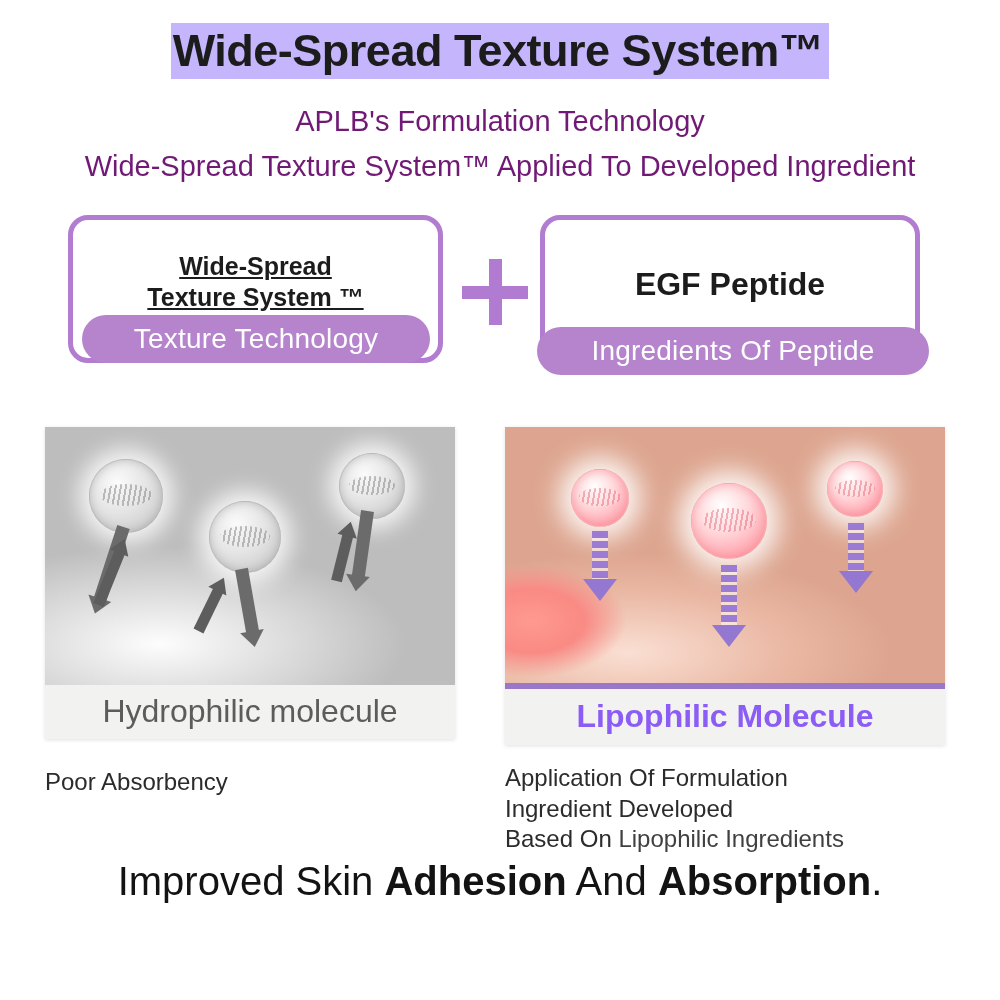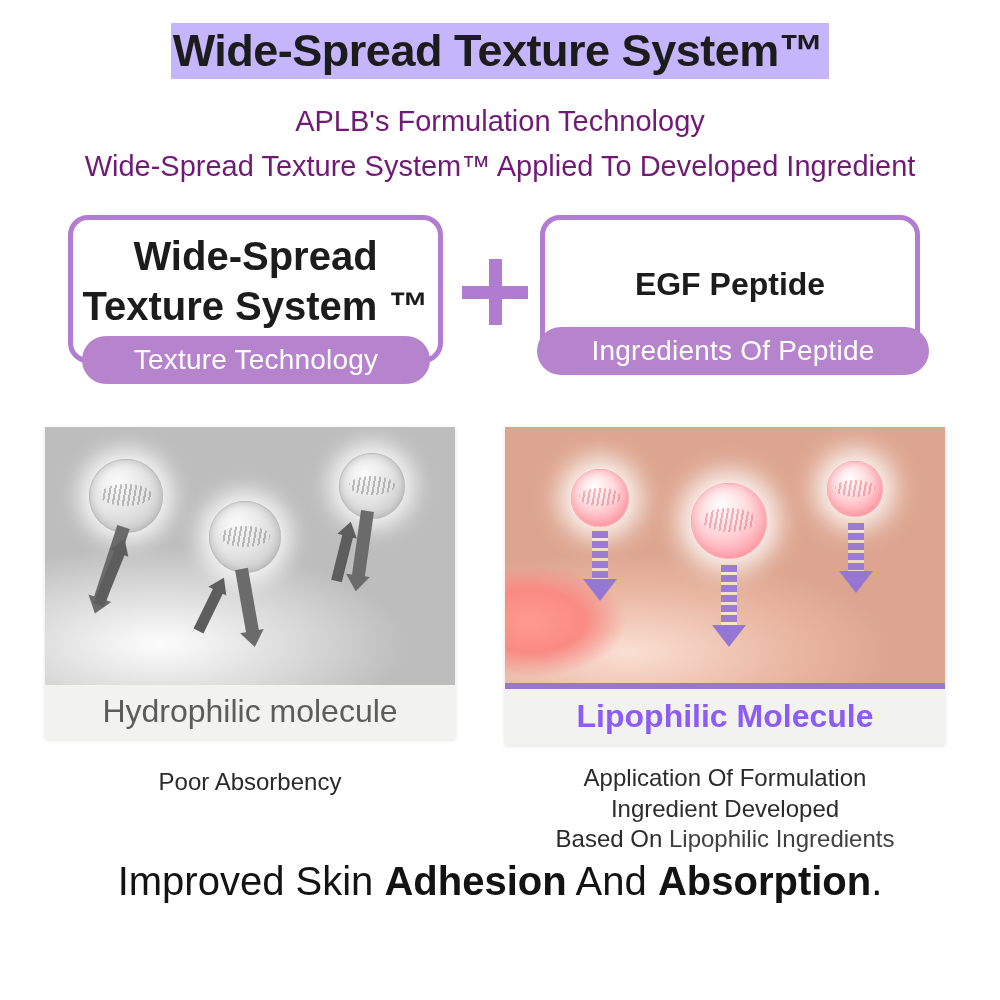--- a/index.html
+++ b/index.html
@@ -72,37 +72,37 @@
     height: 100%;
     display: flex;
     flex-direction: column;
     align-items: center;
     justify-content: center;
     font-weight: bold;
     color: #1c1c1c;
     line-height: 1.24;
     text-align: center;
   }
-  .box-title.left  { font-size: 40px; padding-bottom: 14px; }
+  .box-title.left  { font-size: 25px; padding-bottom: 14px; text-decoration: underline; }
   .box-title.right { font-size: 32px; padding-bottom: 8px; }
 
   .pill {
     position: absolute;
     background: #b584cc;
     border-radius: 26px;
     color: #ffffff;
     font-size: 28px;
     font-weight: 400;
     display: flex;
     align-items: center;
     justify-content: center;
     height: 48px;
     letter-spacing: 0.2px;
   }
-  .pill.left  { left: 82px;  top: 121px; width: 348px; }
+  .pill.left  { left: 82px;  top: 100px; width: 348px; }
   .pill.right { left: 537px; top: 112px; width: 392px; }
 
   .plus-sign {
     position: absolute;
     left: 462px;
     top: 44px;
     width: 66px;
     height: 66px;
     color: #b07bd0;
   }
@@ -260,21 +260,21 @@
     background: #f2f2f0;
     margin-top: 48px;
   }
   .panel.left  .panel-label { height: 54px; font-size: 32px; color: #5c5c5c; }
   .panel.right .panel-label { height: 56px; font-size: 32px; color: #8b5cf6; font-weight: bold; }
 
   
   .caption-row { position: relative; height: 100px; }
   .caption {
     position: absolute;
-    text-align: center;
+    text-align: left;
     color: #2b2b2b;
     font-size: 24px;
     line-height: 1.28;
   }
   .caption.left  { left: 45px;  width: 410px; top: 10px; }
   .caption.right { left: 505px; width: 440px; top: 6px; }
   .cap-purple { color: #404040; }
 
   
   .footer {

